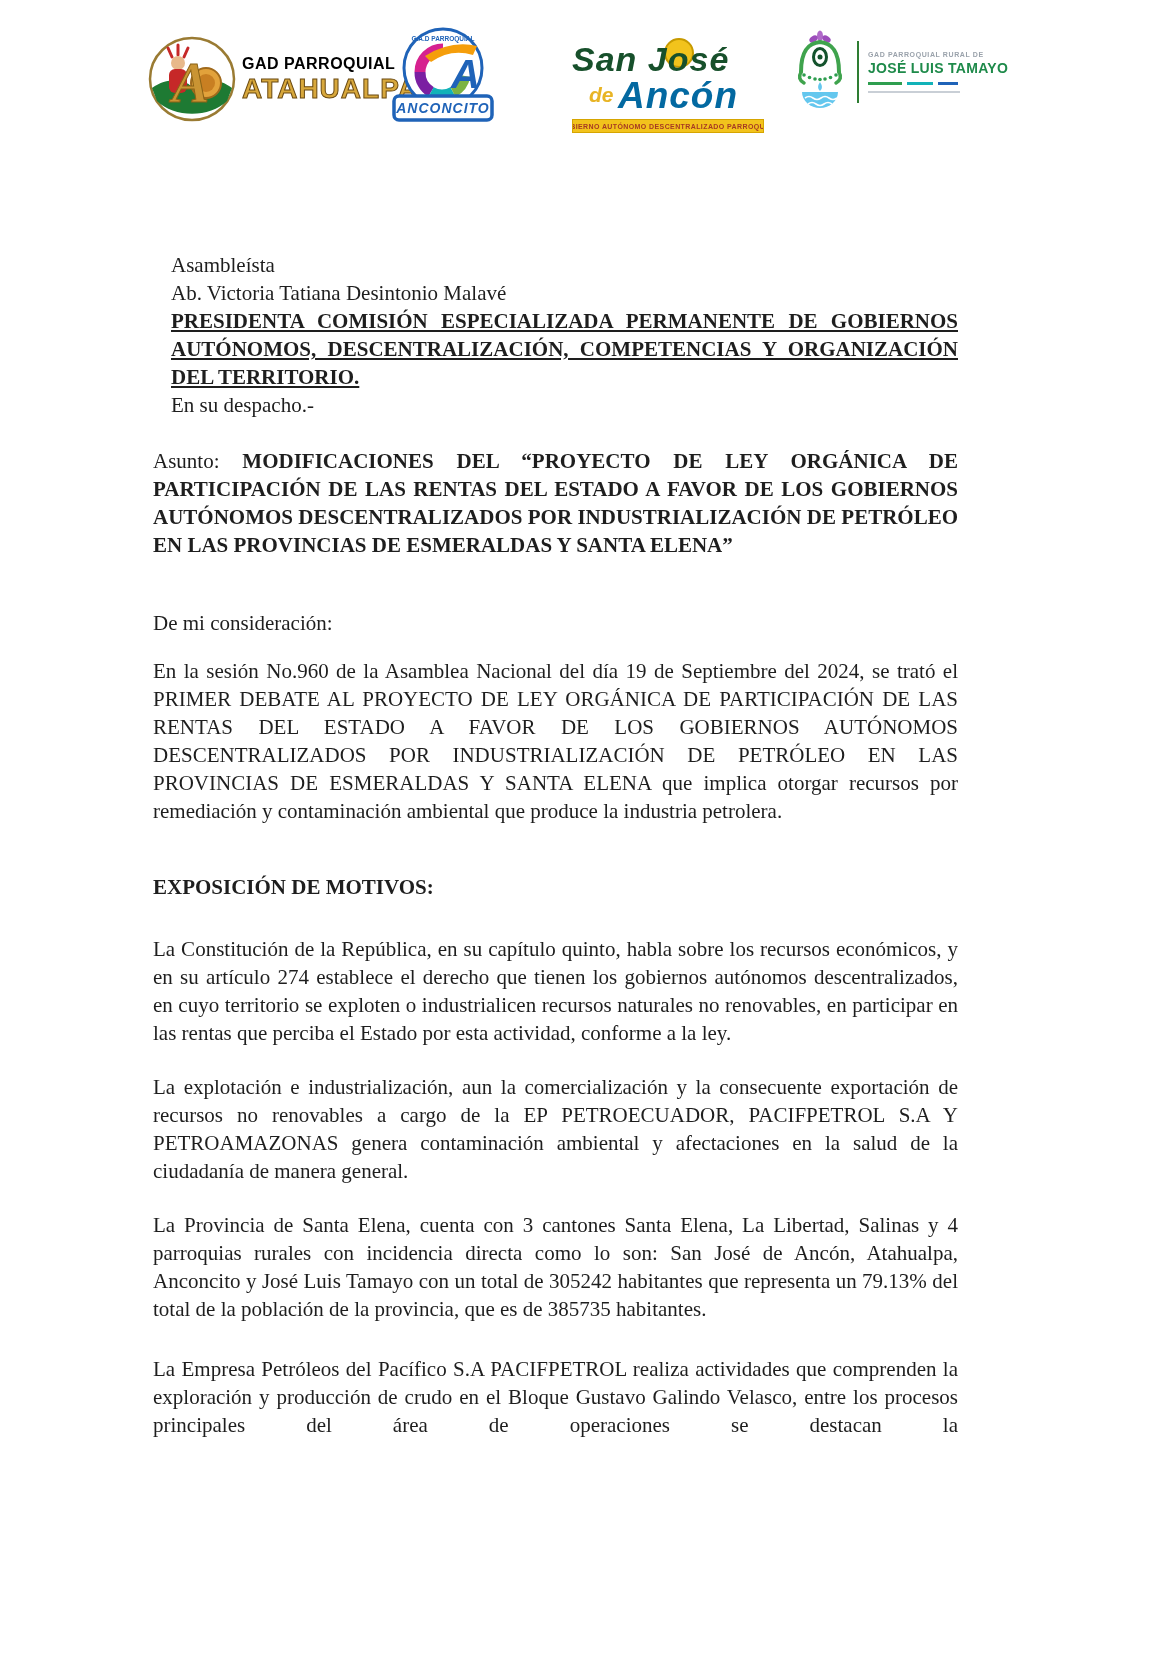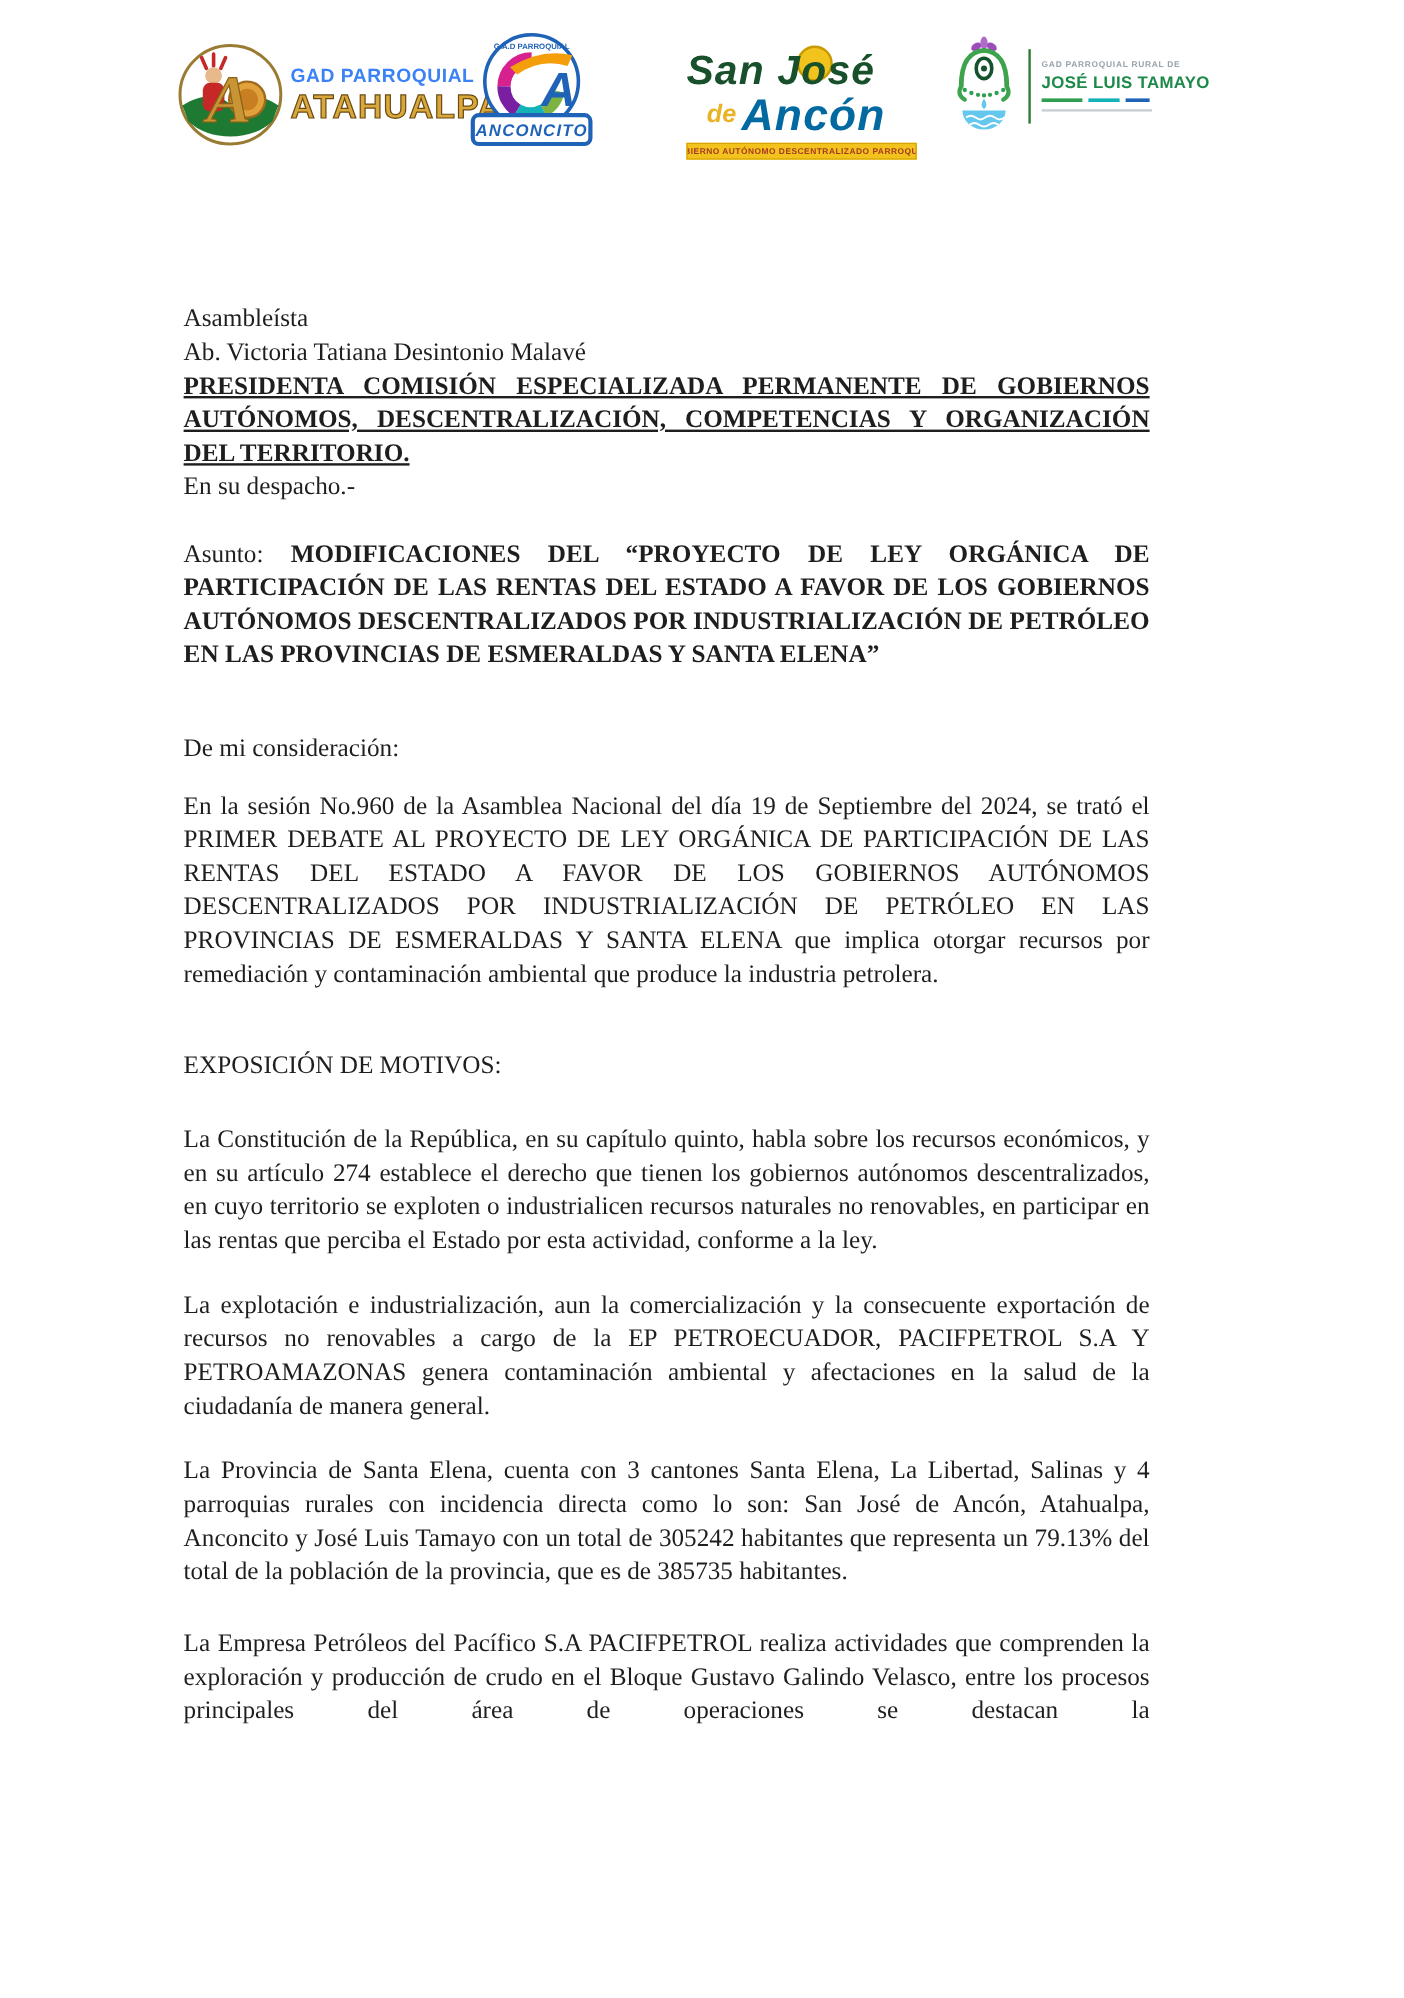--- a/index.html
+++ b/index.html
@@ -6,21 +6,21 @@
   .page{
     position:relative;width:1170px;height:1665px;background:#ffffff;
     overflow:hidden;font-family:"Liberation Serif",serif;color:#1e1e1e;
     margin:0 auto;
   }
   
   .logos{position:absolute;top:26px;left:0;width:1170px;height:104px;}
   .logo{position:absolute;display:flex;align-items:center;}
   #logo-atahualpa{left:148px;top:10px;}
   #logo-atahualpa .logo-text{margin-left:6px;line-height:1;}
-  .atahualpa-title{font-family:"Liberation Sans",sans-serif;font-weight:bold;font-size:16px;color:#3b82f6;letter-spacing:.5px;}
+  .atahualpa-title{font-family:"Liberation Sans",sans-serif;font-weight:bold;font-size:16px;color:#000000;letter-spacing:.5px;}
   .atahualpa-name{font-family:"Liberation Sans",sans-serif;font-weight:bold;font-size:28px;color:#d8a83c;letter-spacing:1px;margin-top:3px;-webkit-text-stroke:1px #6b4a12;}
   #logo-anconcito{left:381px;top:0;}
   #logo-ancon{left:572px;top:16px;display:block;}
   .ancon-wrap{position:relative;width:190px;font-family:"Liberation Sans",sans-serif;font-style:italic;font-weight:bold;line-height:1;}
   .ancon-sun{position:absolute;left:92px;top:-4px;width:26px;height:26px;border-radius:50%;background:#f2c31c;border:2px solid #c79a00;z-index:0;}
   .ancon-line1{position:relative;z-index:1;font-size:34px;color:#17502b;letter-spacing:1px;}
   .ancon-line2{position:relative;z-index:1;margin-top:1px;}
   .ancon-de{font-size:21px;color:#e8b425;vertical-align:6px;margin-left:17px;}
   .ancon-name{font-size:37px;color:#0369a1;letter-spacing:1px;}
   .ancon-banner{margin-top:5px;width:190px;height:12px;background:#f2c31c;border:1px solid #d6a500;display:flex;align-items:center;justify-content:center;overflow:hidden;}
@@ -34,29 +34,29 @@
   .tamayo-bars i{display:block;height:3px;}
   .bar-green{width:34px;background:#2e9e4f;}
   .bar-teal{width:26px;background:#12b2b8;}
   .bar-blue{width:20px;background:#1f63b8;}
   .tamayo-tagline-bar{margin-top:6px;width:92px;height:2px;background:#c9cfd6;}
   
   .doc{position:absolute;left:153px;top:145px;width:805px;font-size:21px;line-height:28px;}
   .date-block{text-align:right;font-style:italic;line-height:27px;}
   .date-line{font-size:21px;}
   .oficio-line{font-size:22px;font-weight:bold;}
-  .recipient{margin-top:106px;}
+  .recipient{margin-top:106px;margin-left:18px;}
   .recipient .title{font-weight:bold;text-align:justify;text-decoration:underline;}
   .subject{margin-top:28px;text-align:justify;}
   .subject .label{font-weight:normal;margin-top:44px;}
   .subject .text{font-weight:bold;}
   .salutation{margin-top:50px;}
   p.para{margin:0;text-align:justify;}
   #para1{margin-top:20px;}
-  .section-heading{margin-top:48px;font-weight:normal;}
+  .section-heading{margin-top:48px;font-weight:bold;}
   #para2{margin-top:34px;}
   #para3{margin-top:26px;}
   #para4{margin-top:26px;}
   #para5{margin-top:32px;text-align-last:justify;}
 </style>
 </head>
 <body>
 
 <div class="page">
 

